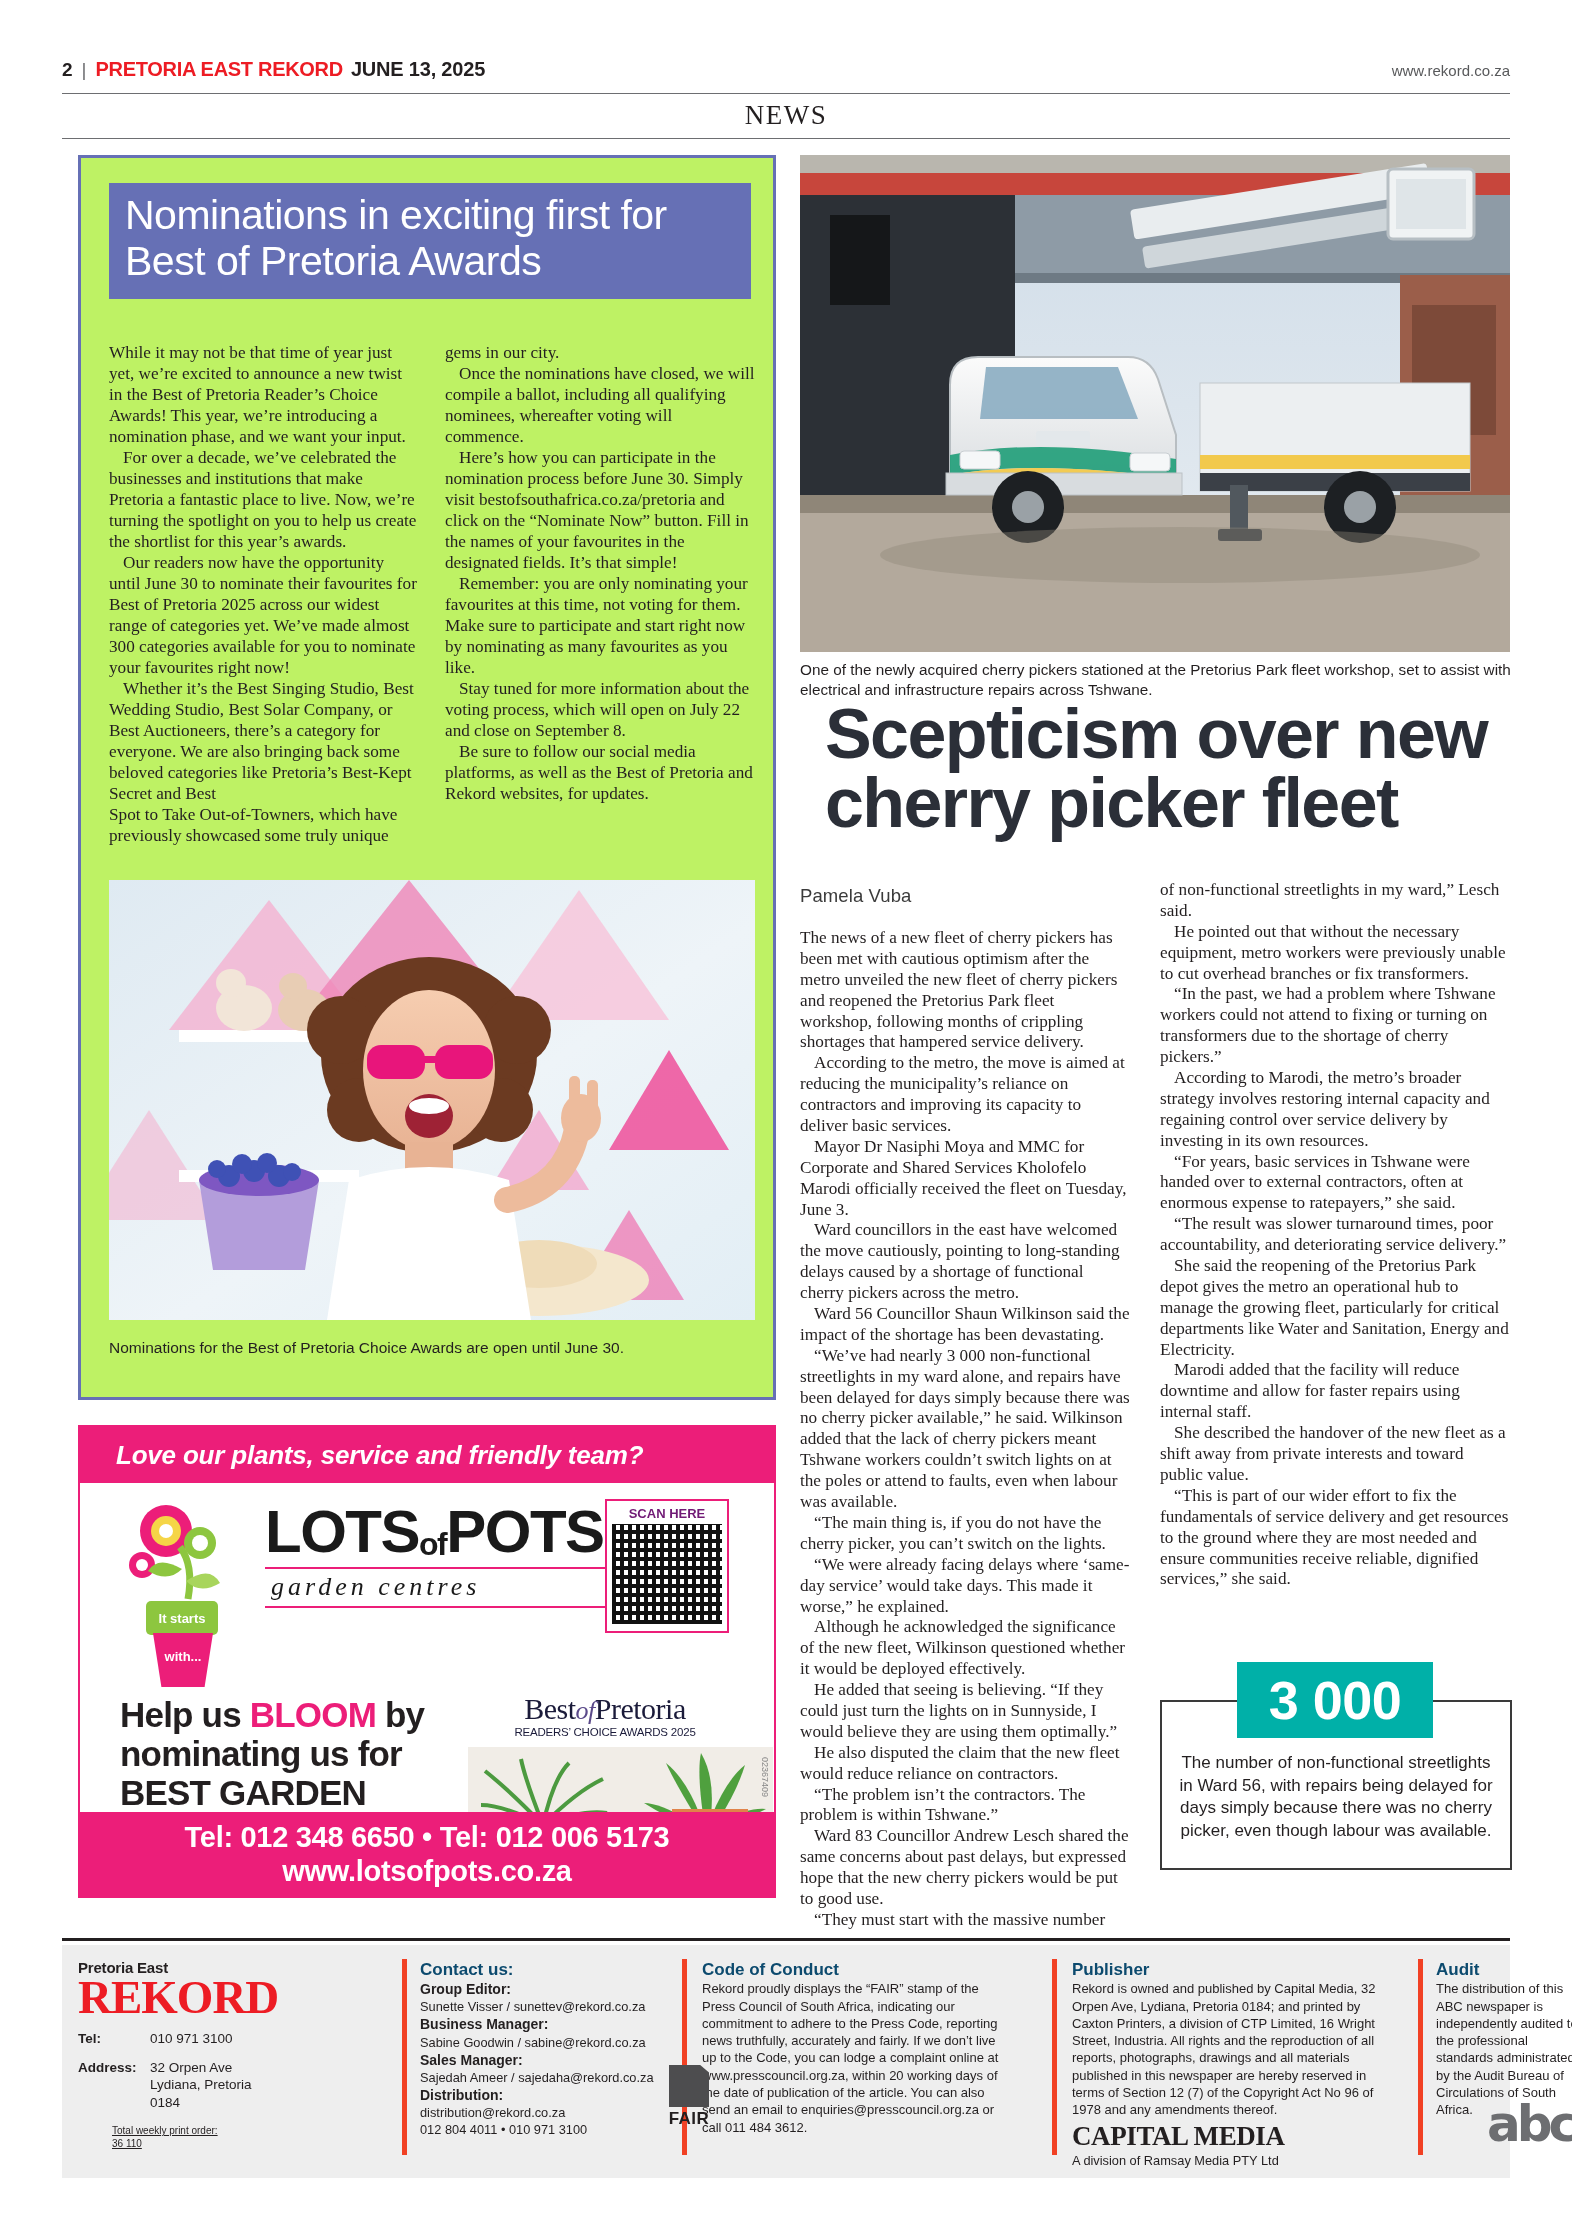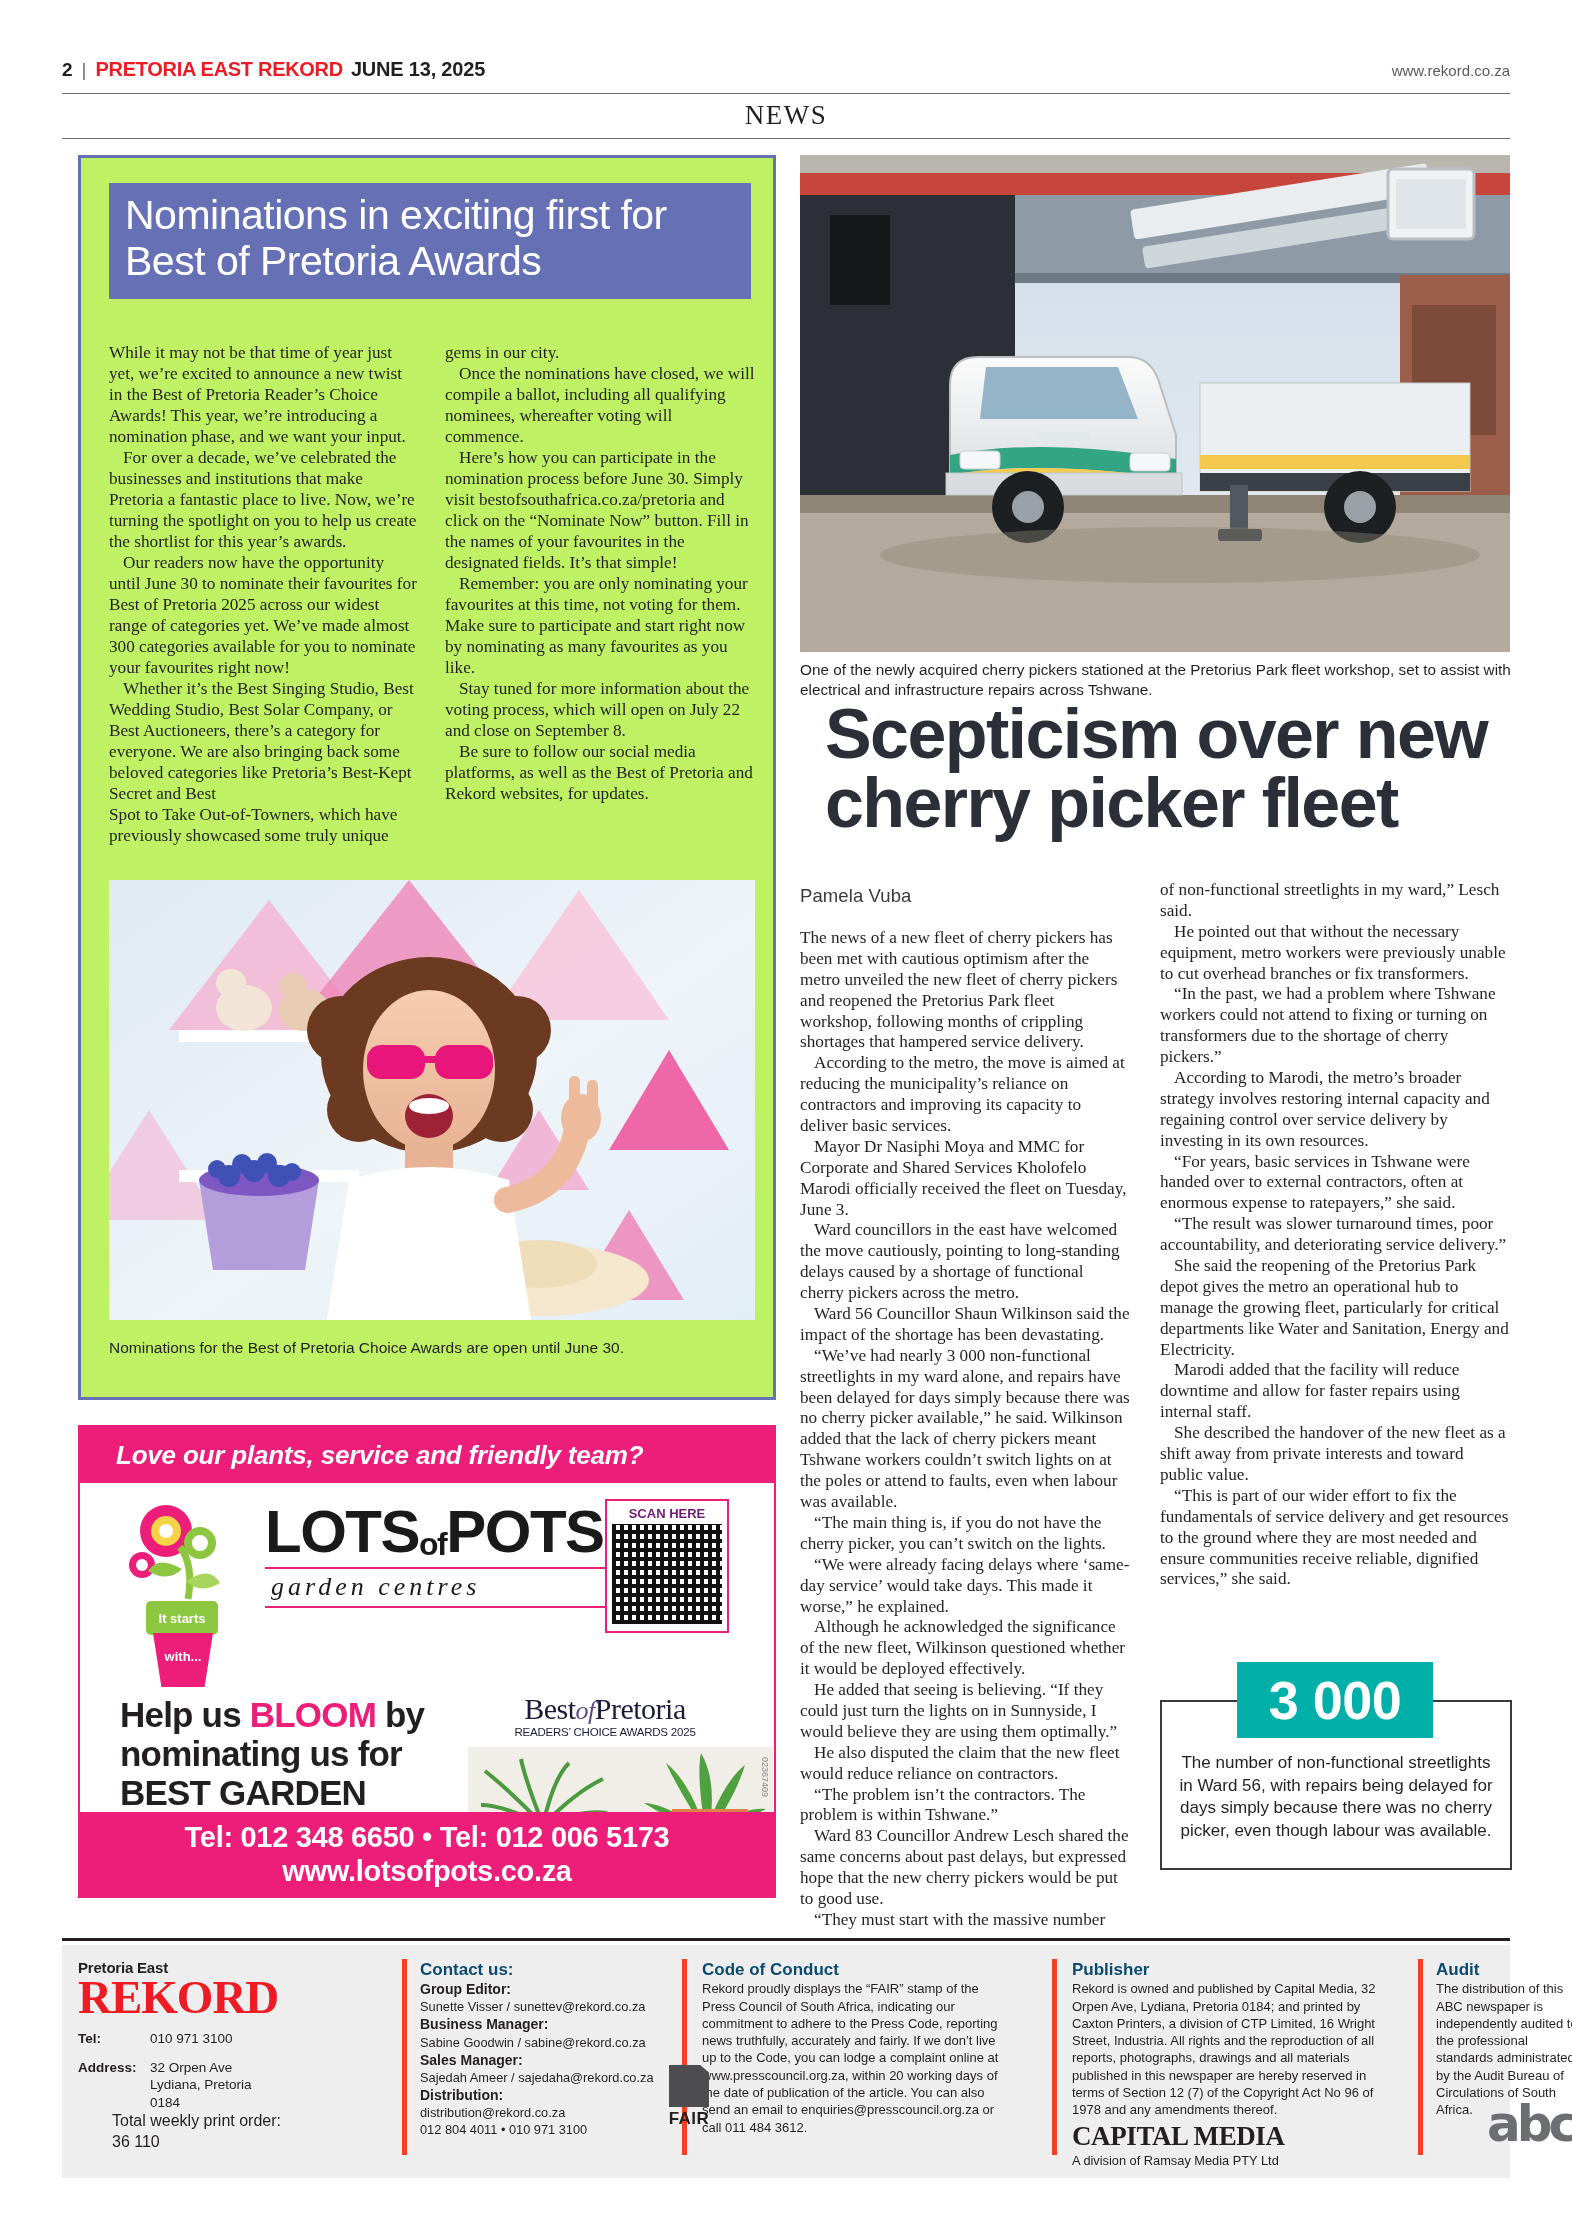--- a/index.html
+++ b/index.html
@@ -194,21 +194,21 @@
   .fbar { position:absolute; top:14px; width:5px; height:196px; background:#f14124; }
 
   .f1 { left:16px; width:260px; }
   .f-pe { font-size:15px; font-weight:700; color:#231f20; letter-spacing:-0.2px; }
   .f-rekord {
     font-family:"Liberation Serif", serif; font-size:47px; font-weight:700;
     color:#ed1c24; line-height:0.92; letter-spacing:-1px;
   }
   .f-kv { display:flex; font-size:13.5px; margin-top:11px; line-height:1.3; }
   .f-kv .k { font-weight:700; min-width:72px; }
-  .f-tw { font-size:16px; font-weight:700; line-height:1.3; }
+  .f-tw { margin-top:13px; font-size:10px; font-weight:700; line-height:1.3;text-decoration:underline; }
   .f-tw span { font-weight:400; display:block; margin-left:34px; }
 
   .f2 { left:358px; width:240px; }
   .f3 { left:640px; width:300px; }
   .f4 { left:1010px; width:330px; }
   .f5 { left:1374px; width:152px; }
   .f-head { font-size:17px; font-weight:700; color:#0c4a6e; line-height:1.25; }
   .f-sub { font-size:14px; font-weight:700; color:#231f20; line-height:1.3; }
   .f-body { font-size:12.8px; color:#231f20; line-height:1.33; }
   .f-body.tight { font-size:13px; }

